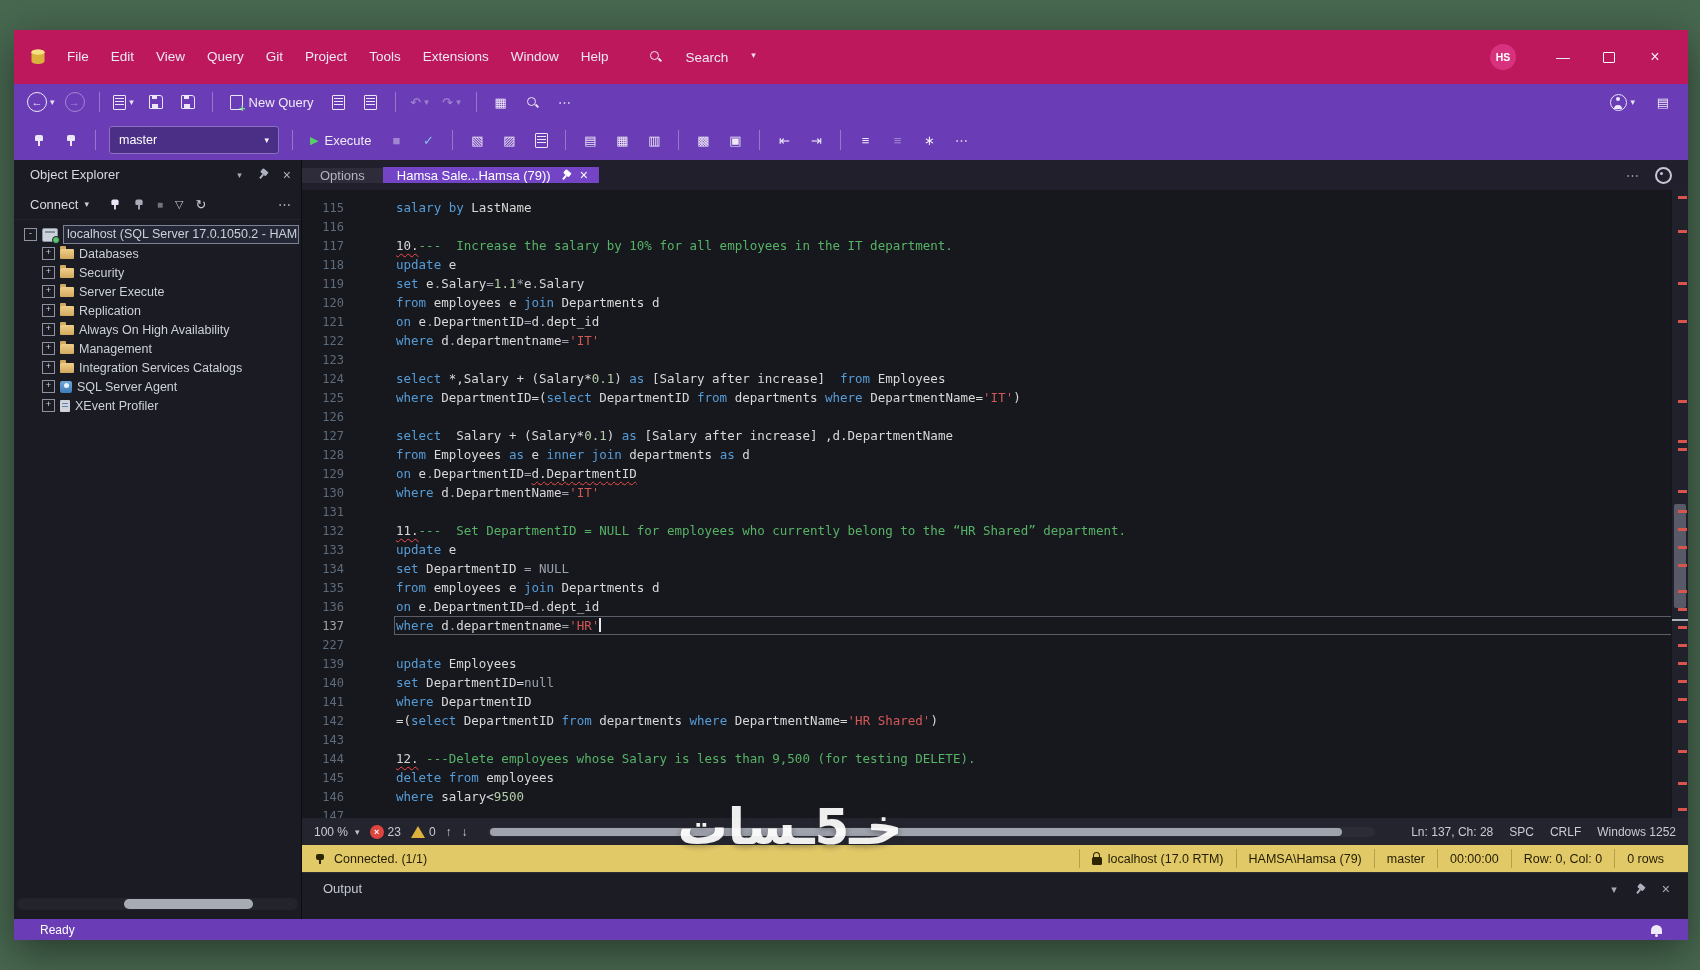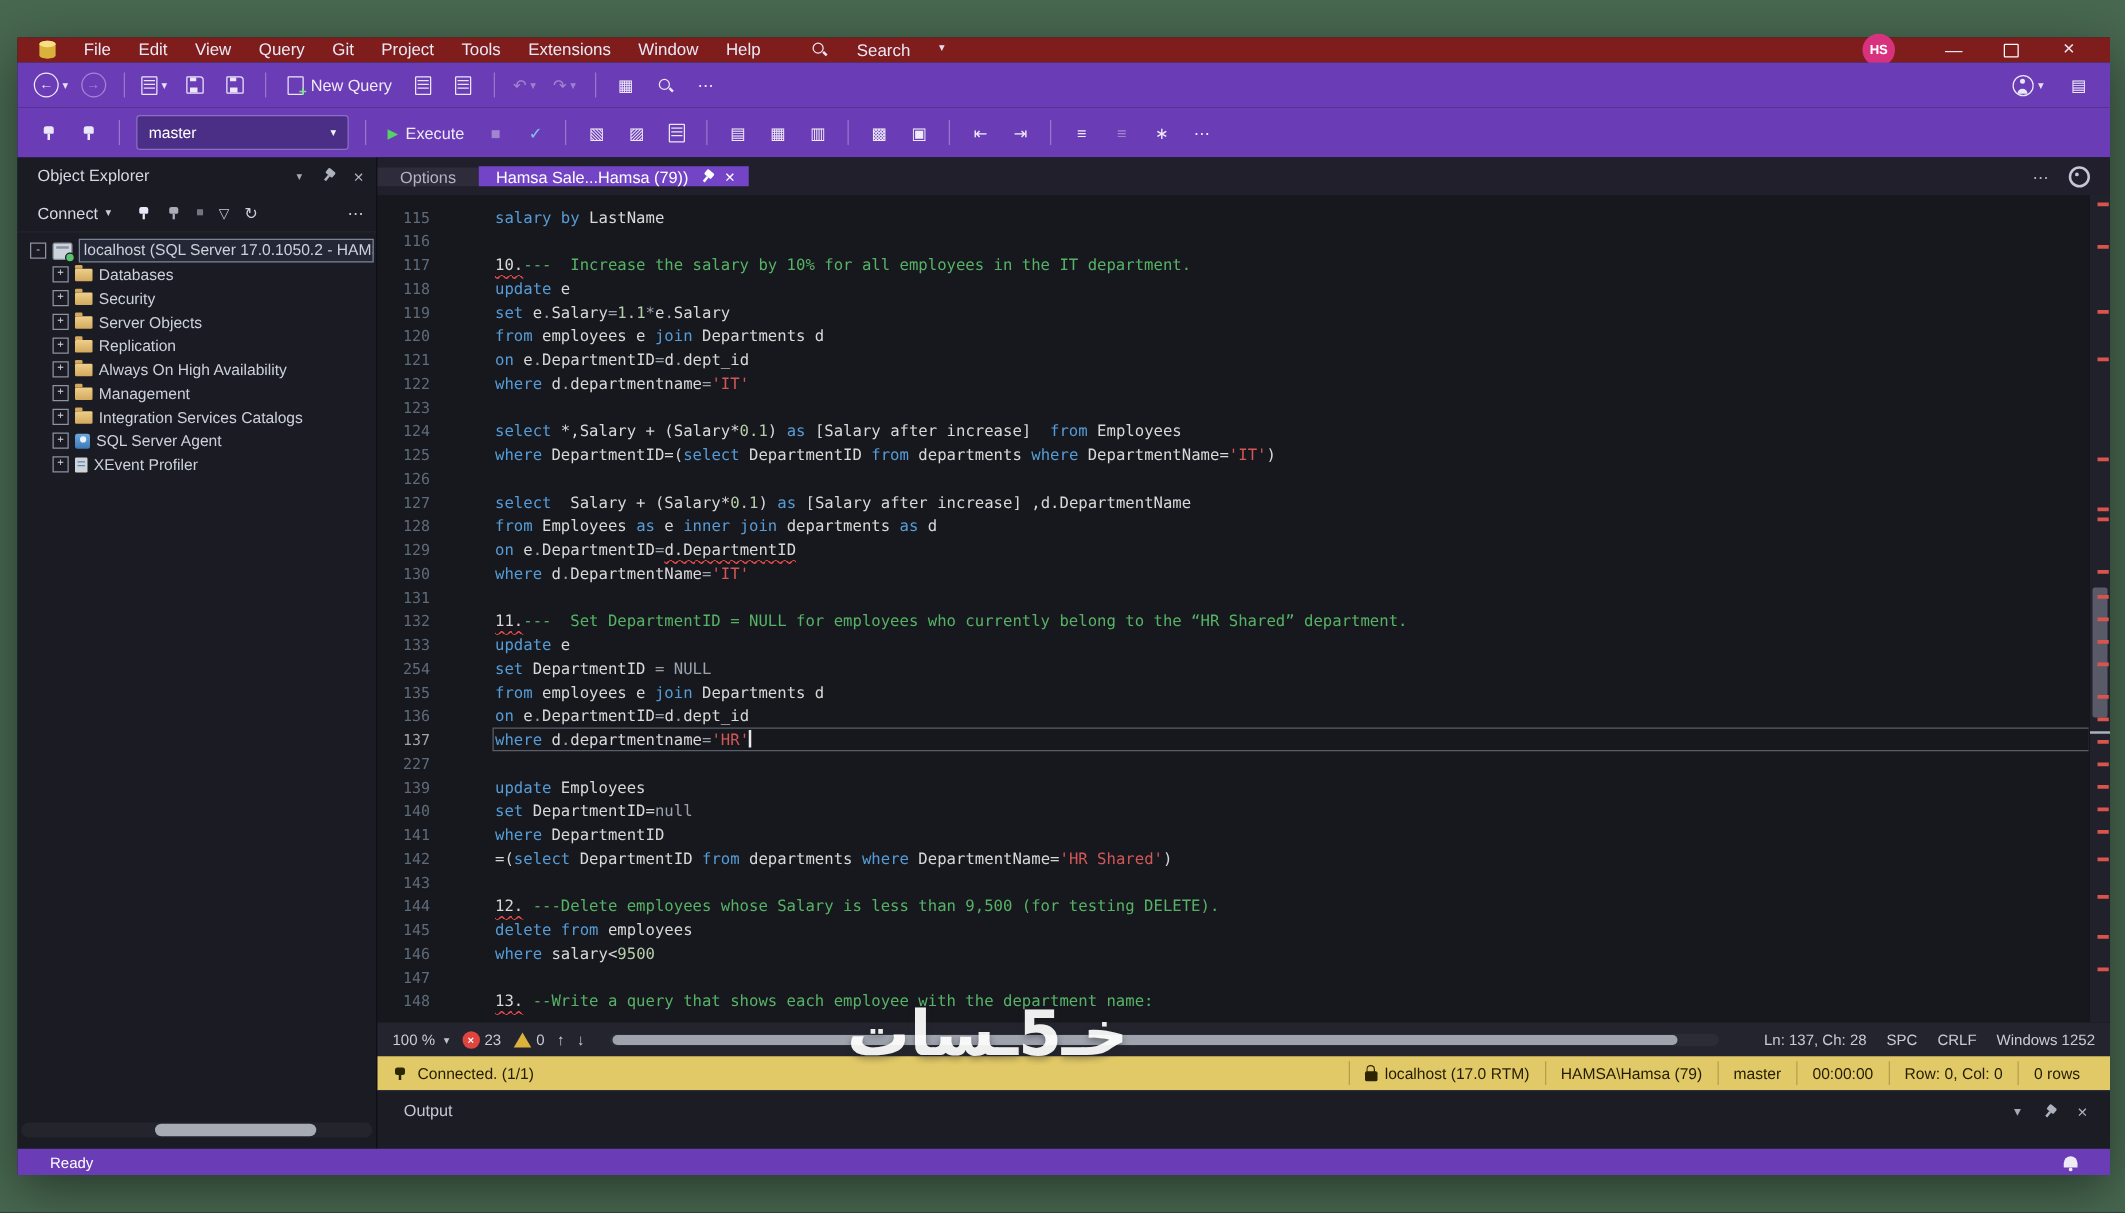--- a/index.html
+++ b/index.html
@@ -2,21 +2,21 @@
 <html><head>
 <meta charset="utf-8">
 <style>
   html,body{margin:0;padding:0}
   body{width:1700px;height:970px;position:relative;background:#486850;overflow:hidden;
        font-family:"Liberation Sans",sans-serif;-webkit-font-smoothing:antialiased}
   .window{position:absolute;left:14px;top:30px;width:1674px;height:910px;display:flex;
           flex-direction:column;background:#17181e;box-shadow:0 12px 40px rgba(0,0,0,.45)}
 
   
-  .menubar{height:20px;background:#7f1d1d;display:flex;align-items:center;padding:0 10px;
+  .menubar{height:54px;background:#be185d;display:flex;align-items:center;padding:0 10px;
            color:#ece8f6;font-size:13.5px;flex:none}
   .app-icon{width:20px;height:20px;margin:0 8px 0 4px;display:flex;align-items:center;justify-content:center}
   .menus{display:flex;align-items:center}
   .menu-item{padding:0 11px;line-height:38px;cursor:default;white-space:nowrap}
   .searchbox{display:flex;gap:23px;margin-left:22px;padding:0 8px}
   .chev{font-size:9px;opacity:.95}
   .avatar{margin-left:auto;width:26px;height:26px;border-radius:50%;background:#d8327e;color:#fff;
           font-size:10.5px;font-weight:bold;display:flex;align-items:center;justify-content:center}
   .winbtns{display:flex;margin-left:24px;height:38px}
   .winbtn{width:46px;display:flex;align-items:center;justify-content:center;font-size:14px}
@@ -364,21 +364,21 @@
             <span class="tlabel">Databases</span>
           </div>
           <div class="tree-row child">
             <span class="expander">+</span>
             <span class="i-folder"></span>
             <span class="tlabel">Security</span>
           </div>
           <div class="tree-row child">
             <span class="expander">+</span>
             <span class="i-folder"></span>
-            <span class="tlabel">Server Objects</span>
+            <span class="tlabel">Server Execute</span>
           </div>
           <div class="tree-row child">
             <span class="expander">+</span>
             <span class="i-folder"></span>
             <span class="tlabel">Replication</span>
           </div>
           <div class="tree-row child">
             <span class="expander">+</span>
             <span class="i-folder"></span>
             <span class="tlabel">Always On High Availability</span>
@@ -497,21 +497,21 @@
             </div>
             <div class="code-line">
               <span class="ln">132</span>
               <span class="code"><span class="d sq">11.</span><span class="c">---  Set DepartmentID = NULL for employees who currently belong to the “HR Shared” department.</span></span>
             </div>
             <div class="code-line">
               <span class="ln">133</span>
               <span class="code"><span class="k">update</span><span class="d"> e</span></span>
             </div>
             <div class="code-line">
-              <span class="ln">254</span>
+              <span class="ln">134</span>
               <span class="code"><span class="k">set</span><span class="d"> DepartmentID </span><span class="o">=</span><span class="nu"> NULL</span></span>
             </div>
             <div class="code-line">
               <span class="ln">135</span>
               <span class="code"><span class="k">from</span><span class="d"> employees e </span><span class="k">join</span><span class="d"> Departments d</span></span>
             </div>
             <div class="code-line">
               <span class="ln">136</span>
               <span class="code"><span class="k">on</span><span class="d"> e</span><span class="o">.</span><span class="d">DepartmentID</span><span class="o">=</span><span class="d">d</span><span class="o">.</span><span class="d">dept_id</span></span>
             </div>

